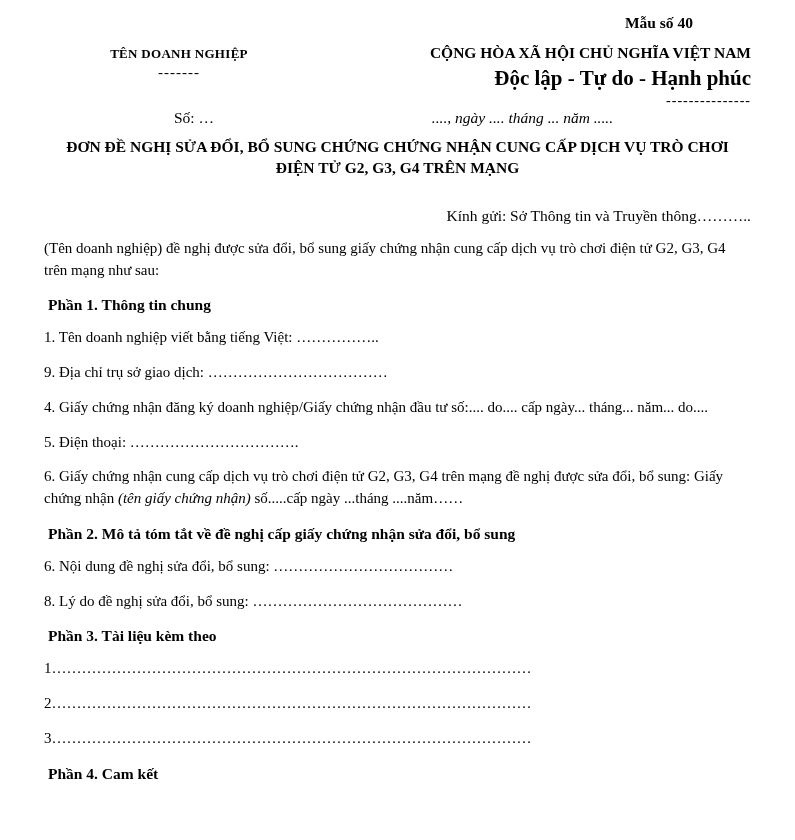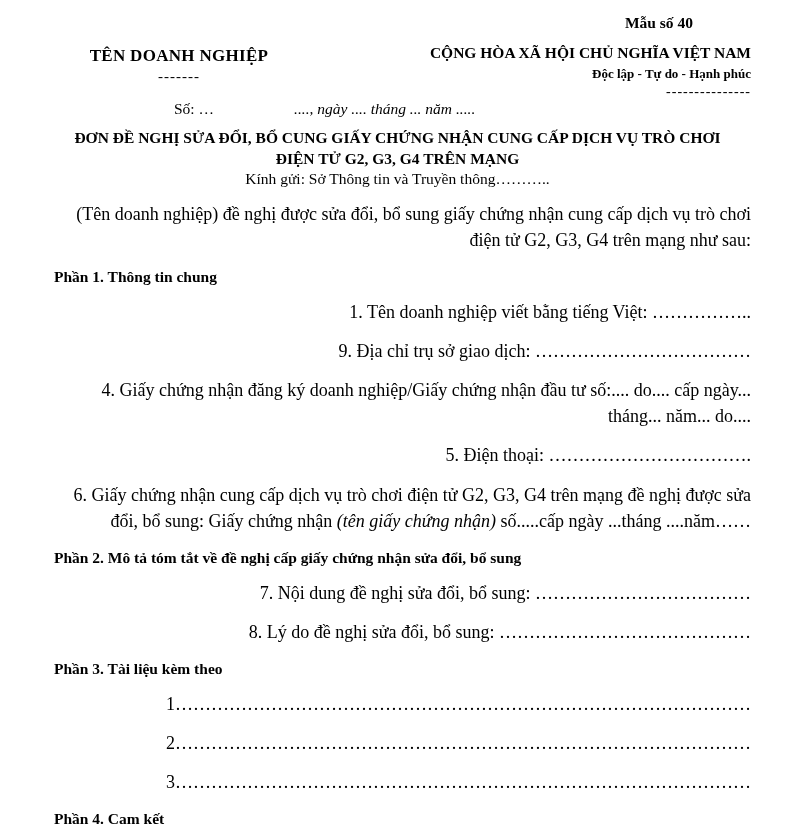--- a/index.html
+++ b/index.html
@@ -37,80 +37,81 @@
     width: 270px;
     text-align: center;
     padding-top: 2px;
   }
   .header-right {
     flex: 1;
     text-align: right;
   }
   .company-name {
     font-weight: bold;
-    font-size: 17px;
+    font-size: 13px;
     letter-spacing: 0.3px;
   }
   .short-rule {
     font-size: 15px;
     letter-spacing: 1px;
     margin-top: 2px;
   }
   .nation-line {
     font-weight: bold;
     font-size: 15.5px;
   }
   .motto-line {
     font-weight: bold;
-    font-size: 13px;
+    font-size: 21px;
     margin-top: 4px;
   }
   .rule-line {
     font-size: 14px;
     letter-spacing: 1px;
     margin-top: 2px;
   }
   .no-date-row {
     display: flex;
     font-size: 15.5px;
   }
   .no-col {
     width: 210px;
     text-align: left;
     padding-left: 130px;
     box-sizing: border-box;
   }
   .date-col {
     flex: 1;
+    text-align: center;
     font-style: italic;
     padding-left: 40px;
   }
   .doc-title {
     text-align: center;
     font-weight: bold;
     font-size: 15.5px;
     margin-top: 10px;
     line-height: 1.35;
     padding: 0 10px;
   }
   .recipient {
-    text-align: center;
+    text-align: right;
     font-size: 15.5px;
-    margin-top: 0;
+    margin-top: 28px;
   }
   p.para {
-    font-size: 18px;
+    font-size: 15px;
     line-height: 1.45;
     margin: 13px 0 0 0;
-    text-align: right;
+    text-align: left;
   }
   p.section {
     font-size: 15.5px;
     font-weight: bold;
-    margin: 15px 0 0 10px;
+    margin: 15px 0 0 4px;
   }
   .ital {
     font-style: italic;
   }
 </style>
 </head>
 <body>
 
 <div class="page">
 
@@ -126,35 +127,35 @@
       <div class="motto-line">Độc lập - Tự do - Hạnh phúc</div>
       <div class="rule-line">---------------</div>
     </div>
   </div>
 
   <div class="no-date-row">
     <div class="no-col">Số: …</div>
     <div class="date-col">...., ngày .... tháng ... năm .....</div>
   </div>
 
-  <div class="doc-title">ĐƠN ĐỀ NGHỊ SỬA ĐỔI, BỔ CUNG GIẤY CHỨNG NHẬN CUNG CẤP DỊCH VỤ TRÒ CHƠI ĐIỆN TỬ G2, G3, G4 TRÊN MẠNG</div>
+  <div class="doc-title">ĐƠN ĐỀ NGHỊ SỬA ĐỔI, BỔ SUNG CHỨNG CHỨNG NHẬN CUNG CẤP DỊCH VỤ TRÒ CHƠI ĐIỆN TỬ G2, G3, G4 TRÊN MẠNG</div>
 
   <div class="recipient">Kính gửi: Sở Thông tin và Truyền thông………..</div>
 
   <p class="para">(Tên doanh nghiệp) đề nghị được sửa đổi, bổ sung giấy chứng nhận cung cấp dịch vụ trò chơi điện tử G2, G3, G4 trên mạng như sau:</p>
 
   <p class="section">Phần 1. Thông tin chung</p>
   <p class="para">1. Tên doanh nghiệp viết bằng tiếng Việt: ……………..</p>
   <p class="para">9. Địa chỉ trụ sở giao dịch: ………………………………</p>
   <p class="para">4. Giấy chứng nhận đăng ký doanh nghiệp/Giấy chứng nhận đầu tư số:.... do.... cấp ngày... tháng... năm... do....</p>
   <p class="para">5. Điện thoại: …………………………….</p>
   <p class="para"><span>6. Giấy chứng nhận cung cấp dịch vụ trò chơi điện tử G2, G3, G4 trên mạng đề nghị được sửa đổi, bổ sung: Giấy chứng nhận </span><span class="ital">(tên giấy chứng nhận)</span><span> số.....cấp ngày ...tháng ....năm……</span></p>
 
   <p class="section">Phần 2. Mô tả tóm tắt về đề nghị cấp giấy chứng nhận sửa đổi, bổ sung</p>
-  <p class="para">7. Nội dung đề nghị sửa đổi, bổ sung: ………………………………</p>
+  <p class="para">6. Nội dung đề nghị sửa đổi, bổ sung: ………………………………</p>
   <p class="para">8. Lý do đề nghị sửa đổi, bổ sung: ……………………………………</p>
 
   <p class="section">Phần 3. Tài liệu kèm theo</p>
   <p class="para">1……………………………………………………………………………………</p>
   <p class="para">2……………………………………………………………………………………</p>
   <p class="para">3……………………………………………………………………………………</p>
 
   <p class="section">Phần 4. Cam kết</p>
 
 </div>

